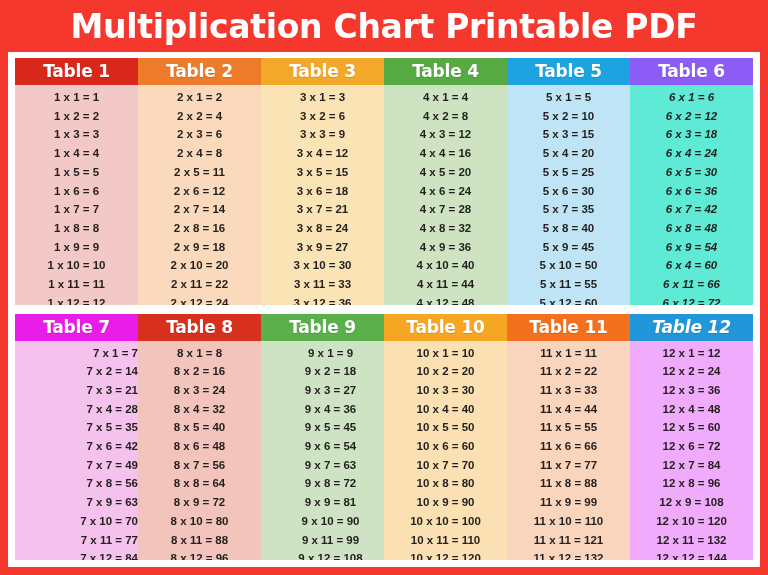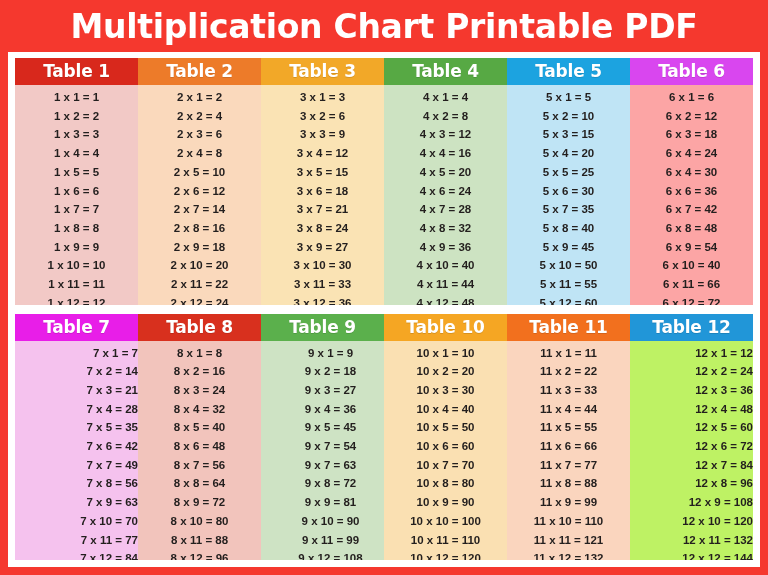--- a/index.html
+++ b/index.html
@@ -123,21 +123,21 @@
             <div class="fact-row">1 x 12 = 12</div>
           </div>
         </div>
         <div class="table-card">
           <div class="card-header" style="background: rgb(237, 123, 41);">Table 2</div>
           <div class="card-body" style="background: rgb(250, 217, 188);">
             <div class="fact-row">2 x 1 = 2</div>
             <div class="fact-row">2 x 2 = 4</div>
             <div class="fact-row">2 x 3 = 6</div>
             <div class="fact-row">2 x 4 = 8</div>
-            <div class="fact-row">2 x 5 = 10</div>
+            <div class="fact-row">2 x 5 = 11</div>
             <div class="fact-row">2 x 6 = 12</div>
             <div class="fact-row">2 x 7 = 14</div>
             <div class="fact-row">2 x 8 = 16</div>
             <div class="fact-row">2 x 9 = 18</div>
             <div class="fact-row">2 x 10 = 20</div>
             <div class="fact-row">2 x 11 = 22</div>
             <div class="fact-row">2 x 12 = 24</div>
           </div>
         </div>
         <div class="table-card">
@@ -185,32 +185,32 @@
             <div class="fact-row">5 x 6 = 30</div>
             <div class="fact-row">5 x 7 = 35</div>
             <div class="fact-row">5 x 8 = 40</div>
             <div class="fact-row">5 x 9 = 45</div>
             <div class="fact-row">5 x 10 = 50</div>
             <div class="fact-row">5 x 11 = 55</div>
             <div class="fact-row">5 x 12 = 60</div>
           </div>
         </div>
         <div class="table-card">
-          <div class="card-header" style="background: #d946ef; text-align: center;">Table 6</div>
-          <div class="card-body" style="background: #fca5a5;">
+          <div class="card-header" style="background: #8b5cf6; text-align: center;">Table 6</div>
+          <div class="card-body" style="background: #5eead4; font-style: italic;">
             <div class="fact-row">6 x 1 = 6</div>
             <div class="fact-row">6 x 2 = 12</div>
             <div class="fact-row">6 x 3 = 18</div>
             <div class="fact-row">6 x 4 = 24</div>
-            <div class="fact-row">6 x 4 = 30</div>
+            <div class="fact-row">6 x 5 = 30</div>
             <div class="fact-row">6 x 6 = 36</div>
             <div class="fact-row">6 x 7 = 42</div>
             <div class="fact-row">6 x 8 = 48</div>
             <div class="fact-row">6 x 9 = 54</div>
-            <div class="fact-row">6 x 10 = 40</div>
+            <div class="fact-row">6 x 4 = 60</div>
             <div class="fact-row">6 x 11 = 66</div>
             <div class="fact-row">6 x 12 = 72</div>
           </div>
         </div>
       </div>
     <div class="table-row">
         <div class="table-card">
           <div class="card-header" style="background: rgb(232, 30, 232);">Table 7</div>
           <div class="card-body" style="background: rgb(245, 194, 238); align-items: flex-end;">
             <div class="fact-row">7 x 1 = 7</div>
@@ -245,21 +245,21 @@
           </div>
         </div>
         <div class="table-card">
           <div class="card-header" style="background: rgb(91, 176, 76);">Table 9</div>
           <div class="card-body" style="background: rgb(206, 227, 196); padding-left: 16px;">
             <div class="fact-row">9 x 1 = 9</div>
             <div class="fact-row">9 x 2 = 18</div>
             <div class="fact-row">9 x 3 = 27</div>
             <div class="fact-row">9 x 4 = 36</div>
             <div class="fact-row">9 x 5 = 45</div>
-            <div class="fact-row">9 x 7 = 54</div>
+            <div class="fact-row">9 x 6 = 54</div>
             <div class="fact-row">9 x 7 = 63</div>
             <div class="fact-row">9 x 8 = 72</div>
             <div class="fact-row">9 x 9 = 81</div>
             <div class="fact-row">9 x 10 = 90</div>
             <div class="fact-row">9 x 11 = 99</div>
             <div class="fact-row">9 x 12 = 108</div>
           </div>
         </div>
         <div class="table-card">
           <div class="card-header" style="background: rgb(245, 166, 35);">Table 10</div>
@@ -289,22 +289,22 @@
             <div class="fact-row">11 x 6 = 66</div>
             <div class="fact-row">11 x 7 = 77</div>
             <div class="fact-row">11 x 8 = 88</div>
             <div class="fact-row">11 x 9 = 99</div>
             <div class="fact-row">11 x 10 = 110</div>
             <div class="fact-row">11 x 11 = 121</div>
             <div class="fact-row">11 x 12 = 132</div>
           </div>
         </div>
         <div class="table-card">
-          <div class="card-header" style="background: rgb(33, 150, 216);">Table 12</div>
-          <div class="card-body" style="background: #bef264; align-items: flex-end;">
+          <div class="card-header" style="background: rgb(33, 150, 216); font-style: italic;">Table 12</div>
+          <div class="card-body" style="background: #f0abfc;">
             <div class="fact-row">12 x 1 = 12</div>
             <div class="fact-row">12 x 2 = 24</div>
             <div class="fact-row">12 x 3 = 36</div>
             <div class="fact-row">12 x 4 = 48</div>
             <div class="fact-row">12 x 5 = 60</div>
             <div class="fact-row">12 x 6 = 72</div>
             <div class="fact-row">12 x 7 = 84</div>
             <div class="fact-row">12 x 8 = 96</div>
             <div class="fact-row">12 x 9 = 108</div>
             <div class="fact-row">12 x 10 = 120</div>

